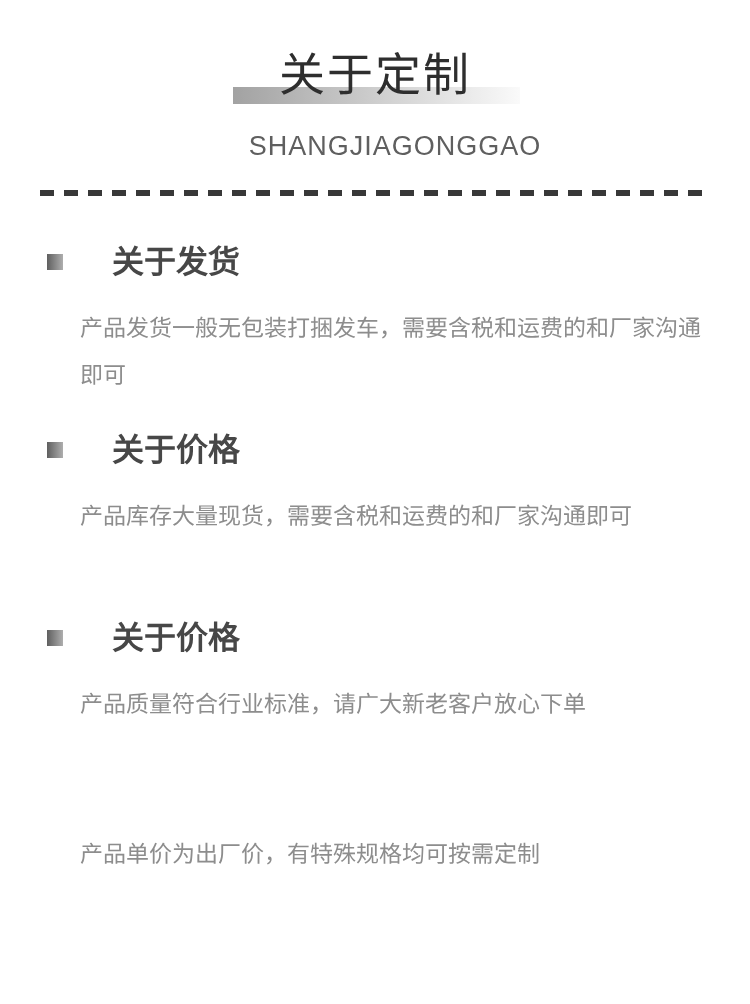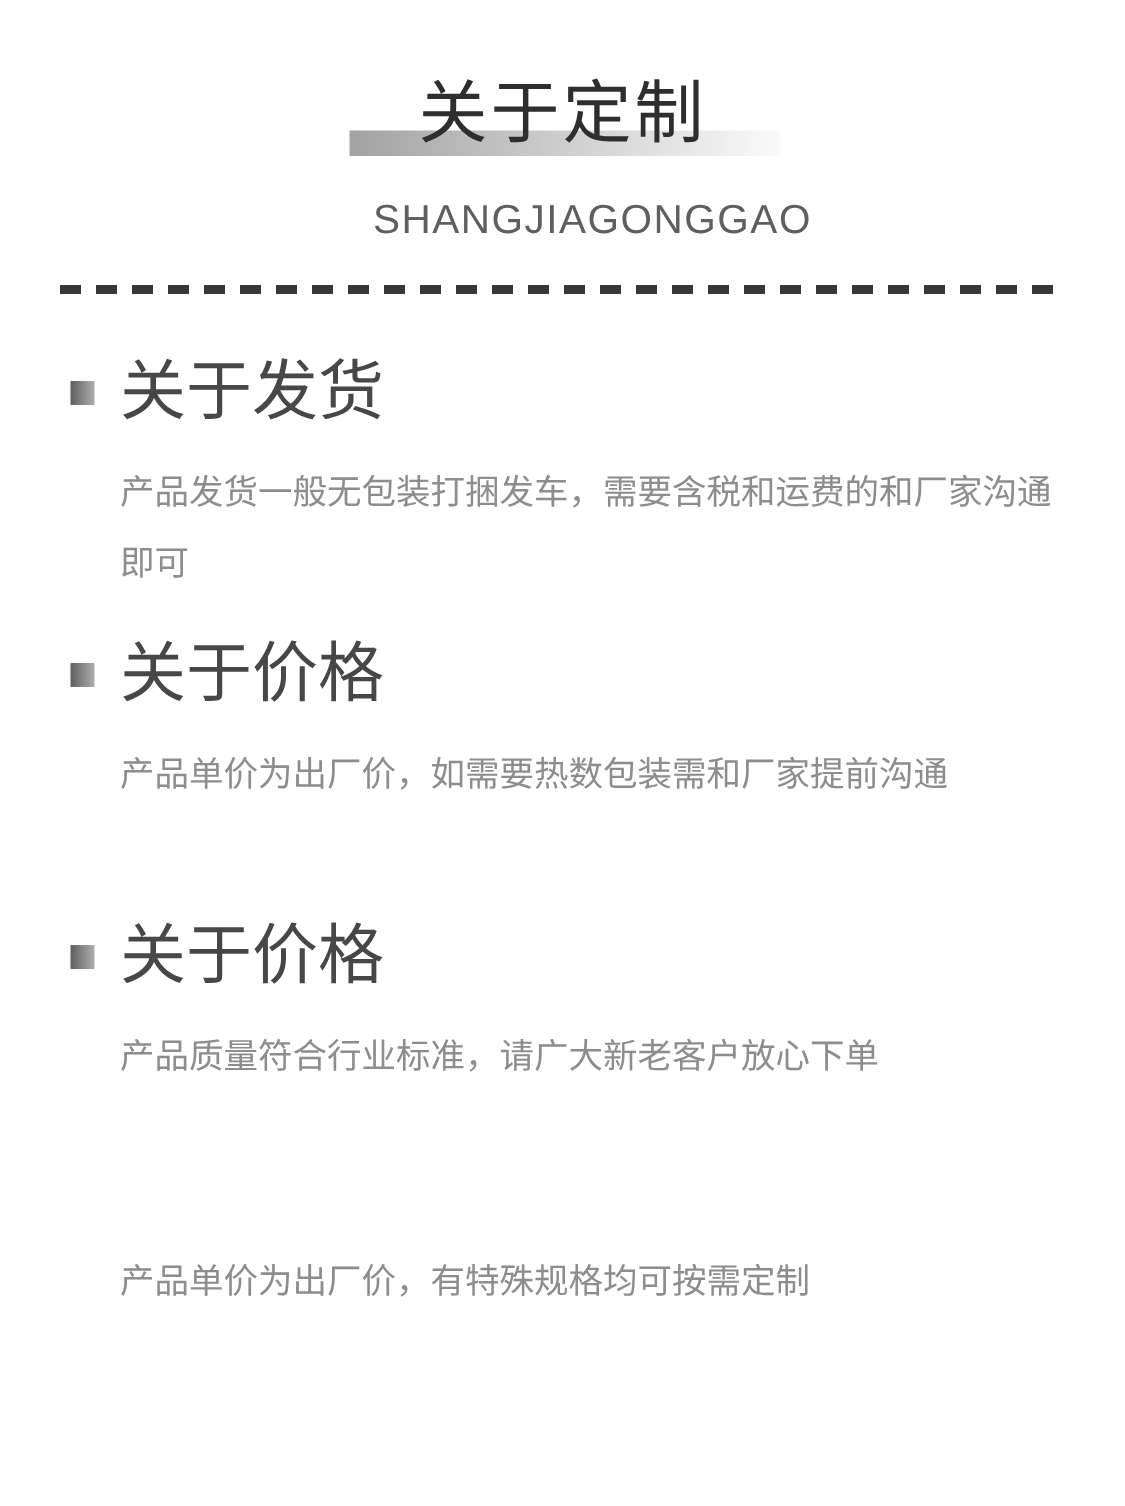--- a/index.html
+++ b/index.html
@@ -79,24 +79,25 @@
     height: 38px;
   }
   .bullet-square {
     width: 16px;
     height: 16px;
     margin-right: 17px;
     flex: 0 0 auto;
     background: linear-gradient(to right, var(--bullet-start), var(--bullet-end));
   }
   .section-heading {
-    font-size: 44px;
+    font-size: 32px;
     line-height: 38px;
-    font-weight: 400;
+    font-weight: 700;
     color: var(--heading-text);
+    margin-left: 32px;
   }
   .section-body {
     margin: 24px 0 0 33px;
     width: 640px;
     font-size: 23px;
     line-height: 47px;
     color: var(--body-text);
   }
 </style>
 </head>
@@ -120,21 +121,21 @@
         <span class="section-heading">关于发货</span>
       </div>
       <div class="section-body">产品发货一般无包装打捆发车，需要含税和运费的和厂家沟通即可</div>
     </div>
 
     <div class="section">
       <div class="section-heading-row">
         <span class="bullet-square"></span>
         <span class="section-heading">关于价格</span>
       </div>
-      <div class="section-body">产品单价为出厂价，如需要热数包装需和厂家提前沟通</div>
+      <div class="section-body">产品库存大量现货，需要含税和运费的和厂家沟通即可</div>
     </div>
 
     <div class="section">
       <div class="section-heading-row">
         <span class="bullet-square"></span>
         <span class="section-heading">关于价格</span>
       </div>
       <div class="section-body">产品质量符合行业标准，请广大新老客户放心下单</div>
     </div>
 

